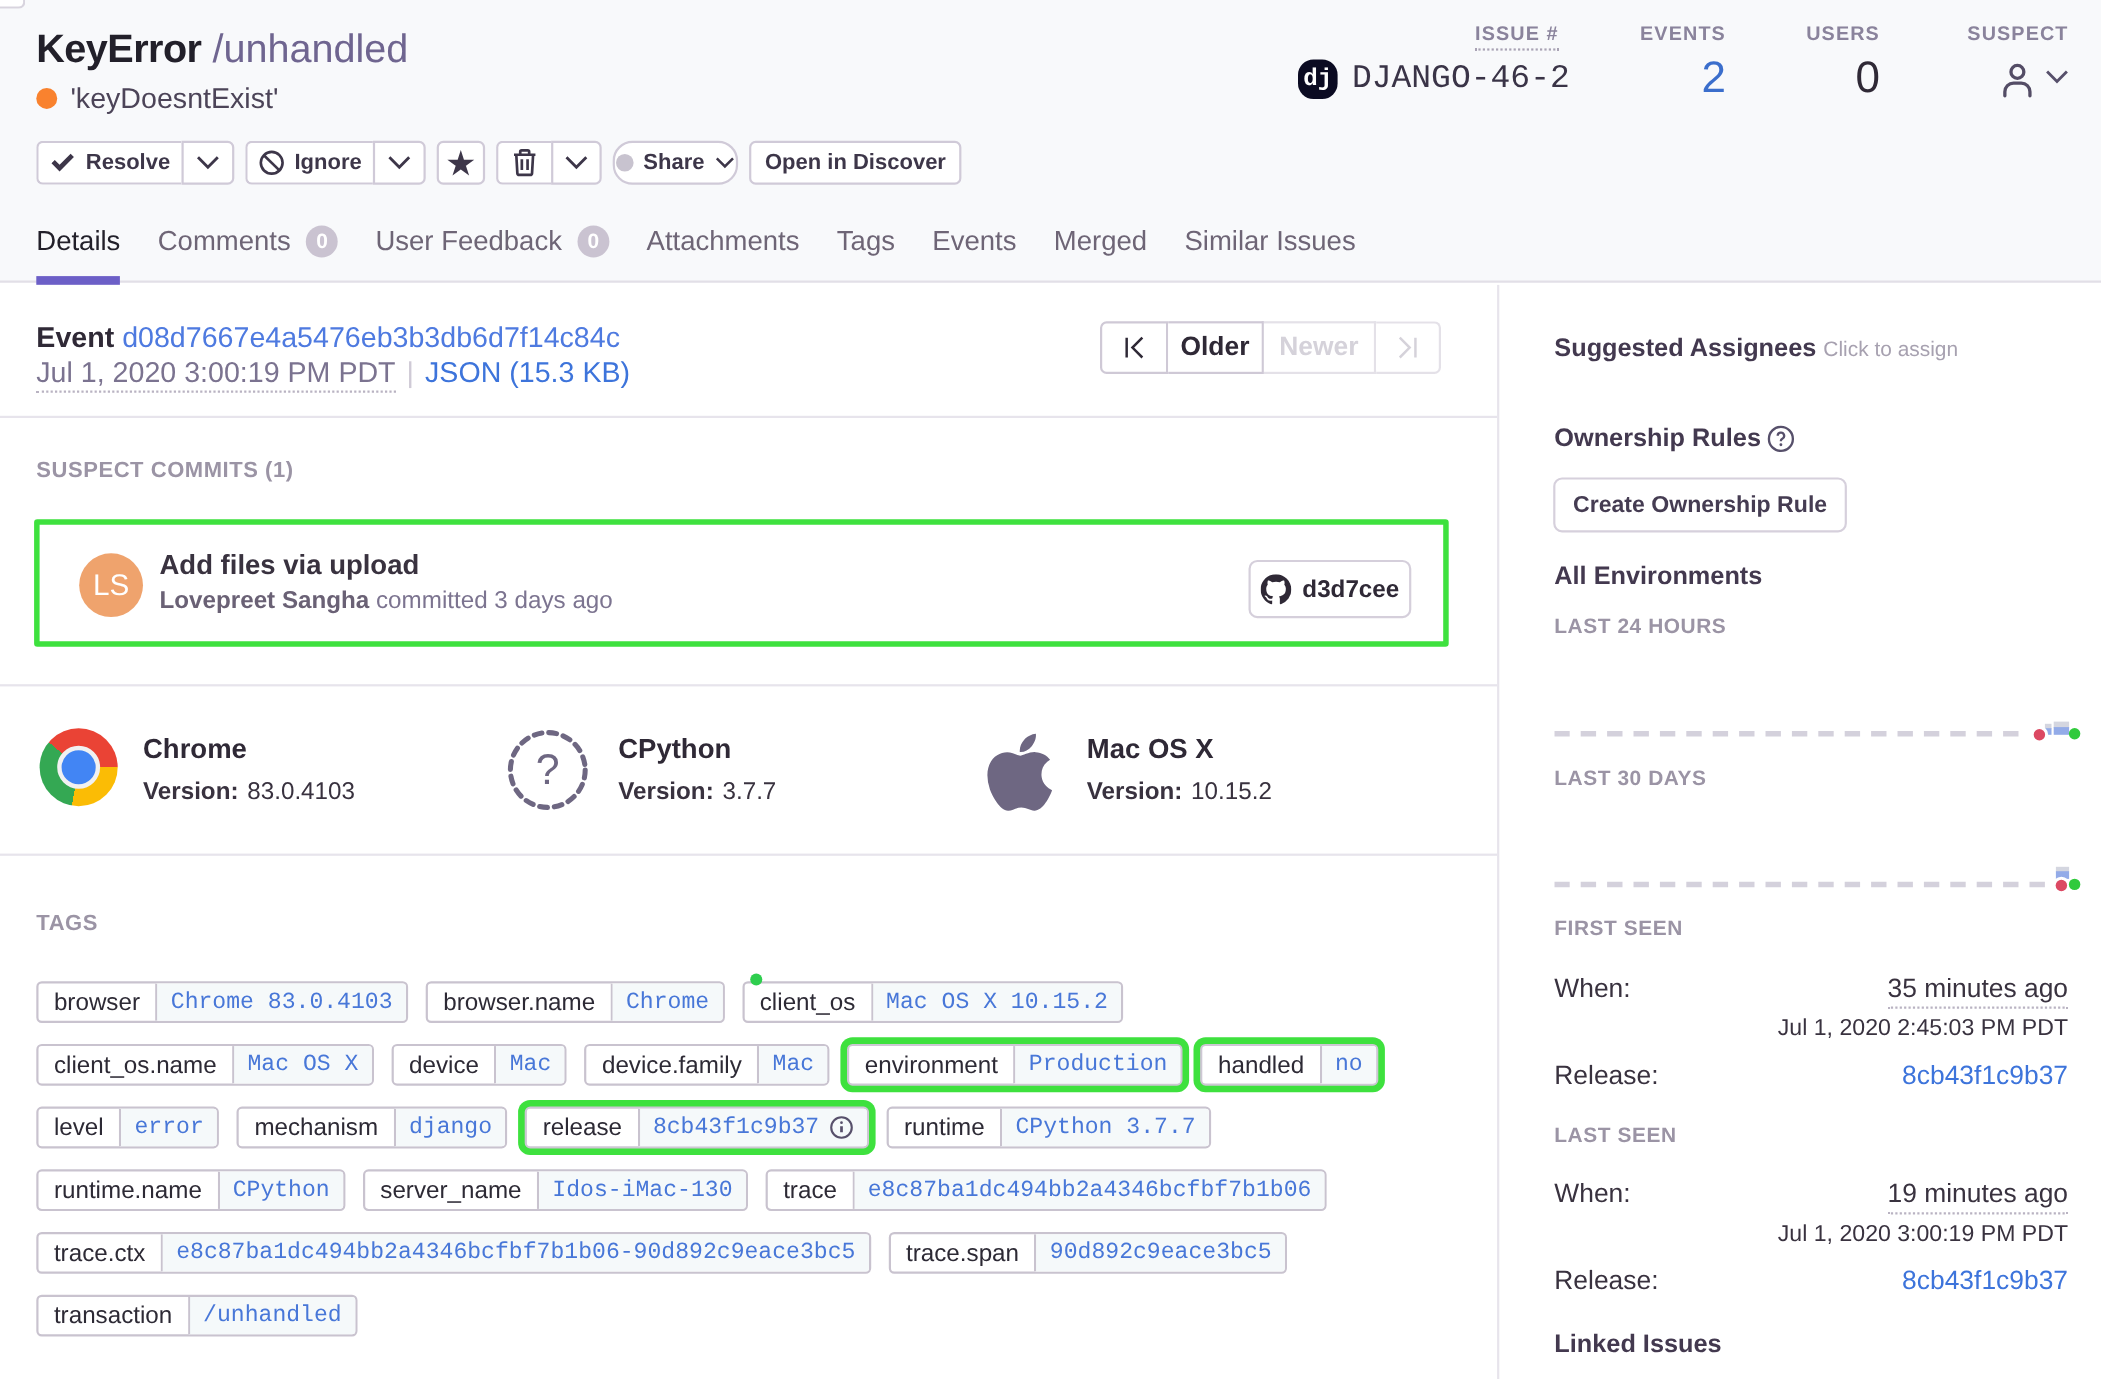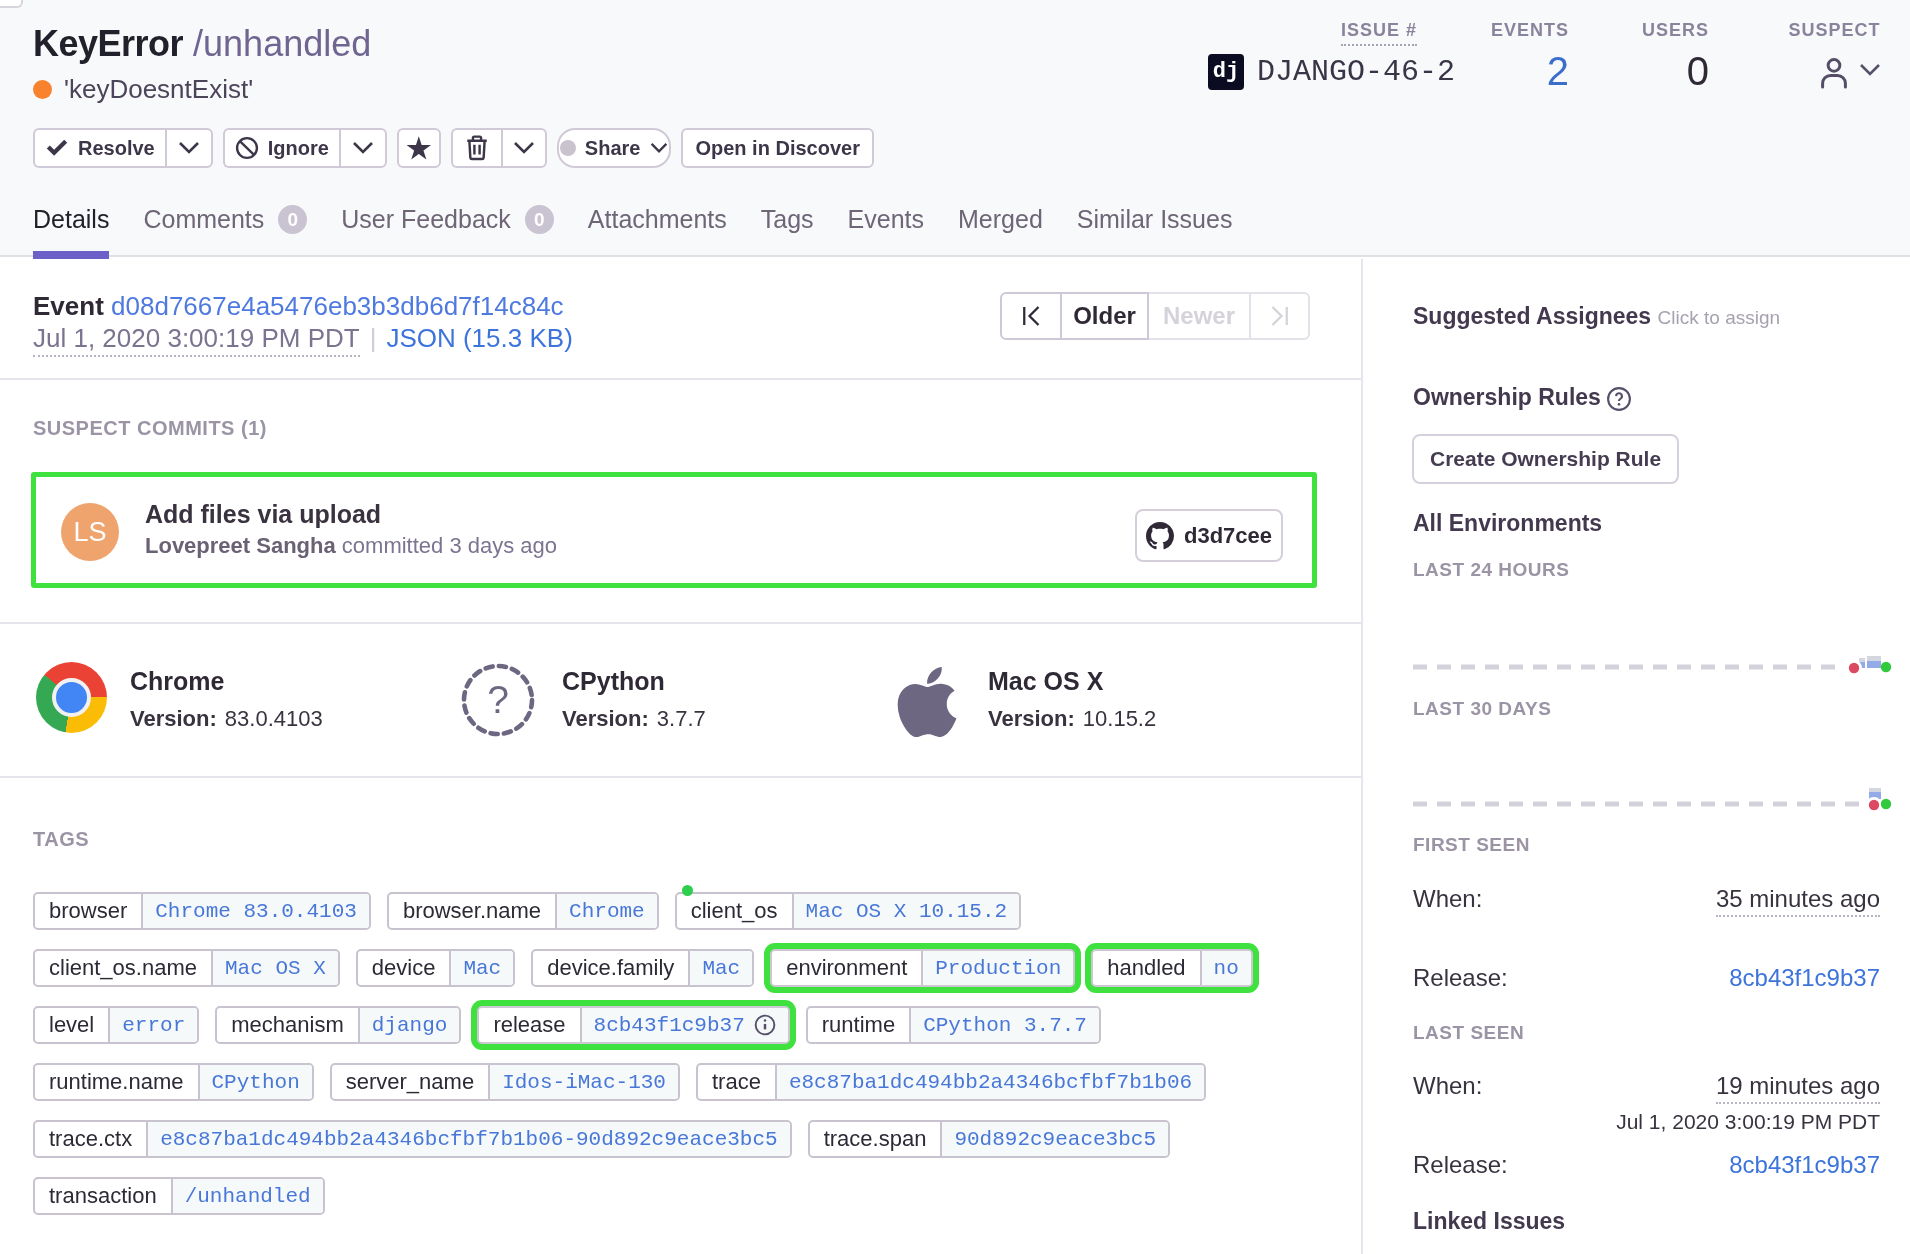--- a/index.html
+++ b/index.html
@@ -18,21 +18,21 @@
 
 .stat { position:absolute; top:20px; text-align:center; }
 .stat .lbl { font-size:18px; font-weight:bold; color:#8a839c; letter-spacing:1px; white-space:nowrap; }
 .stat .val { margin-top:8px; font-size:40px; color:#2f2936; }
 #stat-issue  { left:1180px; width:240px; text-align:left; }
 #stat-issue .lbl { display:inline-block; margin-left:161px; border-bottom:2px dotted #a9a2b4; padding-bottom:3px;}
 #stat-events { left:1484px; width:85px; text-align:right; }
 #stat-users  { left:1634px; width:75px; text-align:right; }
 #stat-assign { left:1787px; width:95px; }
 .issue-val { position:absolute; left:1180px; top:53px; height:38px; display:flex; align-items:center; }
-.dj { display:inline-block; width:36px; height:36px; background:#0b0b22; color:#fff; border-radius:4px; font-size:22px; font-weight:bold; text-align:center; line-height:36px; vertical-align:middle; font-family:"Liberation Mono", monospace;margin-left:28px;}
+.dj { display:inline-block; width:36px; height:36px; background:#0b0b22; color:#fff; border-radius:14px; font-size:22px; font-weight:bold; text-align:center; line-height:36px; vertical-align:middle; font-family:"Liberation Mono", monospace;}
 .issue-name { font-family:"Liberation Mono", monospace; font-size:30px; color:#3a3447; vertical-align:middle; margin-left:13px; }
 #stat-events .val { color:#3b6ecc; }
 
 
 #btnrow { position:absolute; left:33px; top:128px; height:40px; display:flex; }
 .btn { display:flex; align-items:center; background:#fff; border:2px solid #d0cad8; height:40px; color:#3d3649; font-size:20px; font-weight:bold; }
 .btn svg { display:block; }
 .grp { display:flex; margin-right:10px; }
 .grp .btn:first-child { border-radius:6px 0 0 6px; border-right:none; }
 .grp .btn:last-child  { border-radius:0 6px 6px 0; border-left:2px solid #d0cad8; }
@@ -57,21 +57,21 @@
 #pager { position:absolute; left:1000px; top:33px; display:flex; height:48px; }
 .pbtn { display:flex; align-items:center; justify-content:center; background:#fff; border:2px solid #cfc9d6; font-size:24px; font-weight:bold; color:#2f2936; }
 .pbtn.dis { color:#d5d2da; border-color:#e4e1e8; }
 .pbtn:first-child { border-radius:6px 0 0 6px; }
 .pbtn:last-child { border-radius:0 6px 6px 0; }
 .pbtn + .pbtn { border-left:none; }
 #div1 { position:absolute; left:0; top:119px; width:1361px; border-top:2px solid #e7e4ec; }
 .seclabel { position:absolute; font-size:20px; font-weight:bold; color:#9b94a5; letter-spacing:0.5px; }
 #sc-label { left:33px; top:158px; }
 #commitbox { position:absolute; left:31px; top:213px; width:1286px; height:116px; border:5px solid #3ee13e; border-radius:3px; background:#fff; }
-#commitbox .av { position:absolute; left:25px; top:26px; width:58px; height:58px; border-radius:50%; background:#efa36d; color:#fff; font-size:27px; text-align:center; line-height:58px; }
+#commitbox .av { position:absolute; left:36px; top:26px; width:58px; height:58px; border-radius:50%; background:#efa36d; color:#fff; font-size:27px; text-align:center; line-height:58px; }
 #commitbox .msg { position:absolute; left:109px; top:23px; font-size:25px; font-weight:bold; color:#39323f; }
 #commitbox .who { position:absolute; left:109px; top:56px; font-size:22px; color:#7c7490; }
 #commitbox .who b { color:#6a6175; }
 #commitbox .cbtn { position:absolute; left:1099px; top:32px; width:148px; height:53px; border:2px solid #d5cfdb; border-radius:8px; display:flex; align-items:center; justify-content:center; font-size:22px; font-weight:bold; color:#2f2936; }
 #commitbox .cbtn svg { margin-right:10px; }
 #div2 { position:absolute; left:0; top:363px; width:1361px; border-top:2px solid #e7e4ec; }
 #div3 { position:absolute; left:0; top:517px; width:1361px; border-top:2px solid #e7e4ec; }
 
 
 .ctx { position:absolute; top:363px; height:154px; }
@@ -393,20 +393,23 @@
   <svg class="chart" id="chart2" viewBox="0 0 490 80">
     <line x1="0" y1="68" x2="455" y2="68" stroke="#d4d1dc" stroke-width="5" stroke-dasharray="14 10"></line>
     <rect x="456" y="52" width="12" height="5" fill="#d4d6e0"></rect>
     <rect x="456" y="56" width="12" height="7" fill="#93abe8"></rect>
     <circle cx="461" cy="69" r="8" fill="#fff"></circle>
     <circle cx="461" cy="69" r="5.2" fill="#dc4963"></circle>
     <circle cx="473" cy="68" r="5.2" fill="#30ca3c"></circle>
   </svg>
   <div class="scap" id="fs">FIRST SEEN</div>
   <div class="krow" style="top:626px;">When:<span class="r u">35 minutes ago</span></div>
+  <div class="krow" style="top:664px;font-size:21px;">
+      <span class="r">Jul 1, 2020 2:45:03 PM PDT</span>
+    </div>
   <div class="krow" style="top:705px;">Release:<span class="r blue">8cb43f1c9b37</span></div>
   <div class="scap" id="ls">LAST SEEN</div>
   <div class="krow" style="top:813px;">When:<span class="r u">19 minutes ago</span></div>
   <div class="krow" style="top:851px;font-size:21px;">
       <span class="r">Jul 1, 2020 3:00:19 PM PDT</span>
     </div>
   <div class="krow" style="top:892px;">Release:<span class="r blue">8cb43f1c9b37</span></div>
   <div class="sh3" id="li">Linked Issues</div>
 </div>
 

